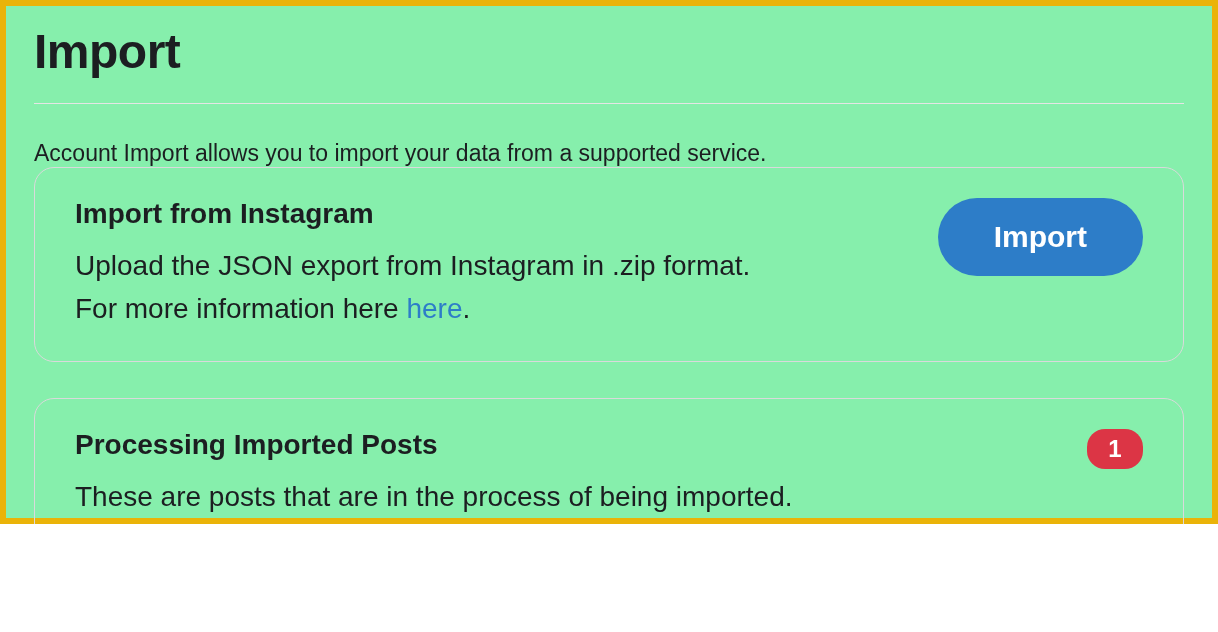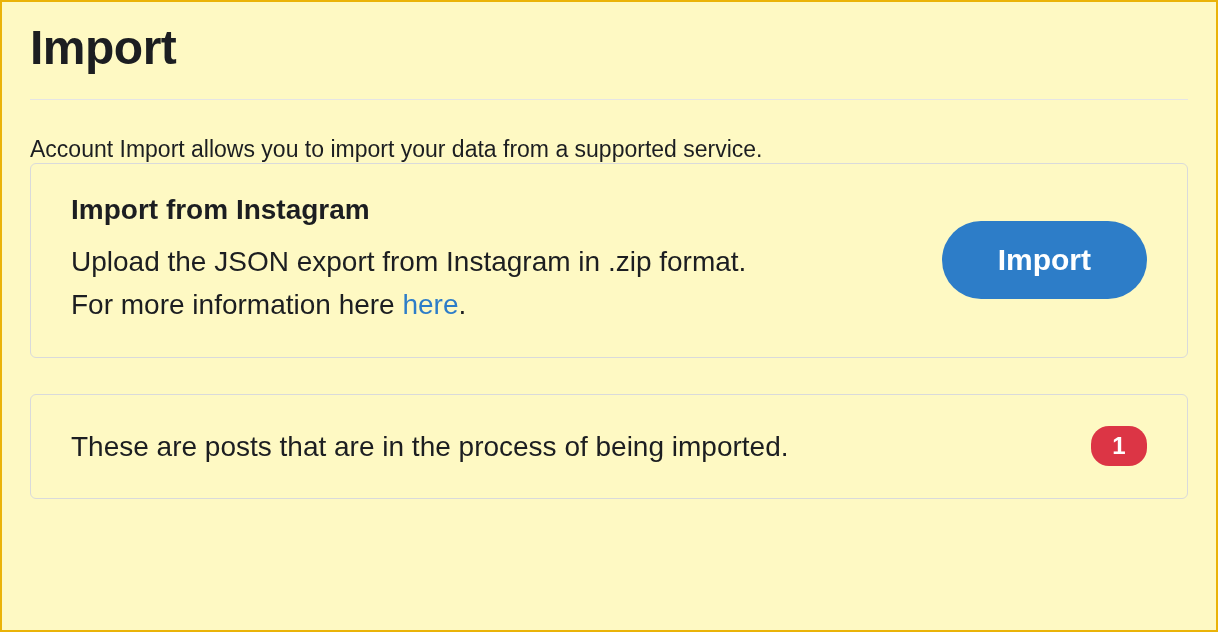--- a/index.html
+++ b/index.html
@@ -7,48 +7,48 @@
       margin: 0;
       padding: 0;
     }
     body {
       font-family: -apple-system, BlinkMacSystemFont, "Segoe UI", Helvetica, Arial, sans-serif;
       background: #fff;
       color: #1c1e21;
     }
     .container {
       width: 1218px;
-      height: 632px;
-      border: 2px solid #eab308;
+      height: 524px;
+      border: 6px solid #eab308;
       padding: 18px 28px 28px 28px;
-      background: #fef9c3;
+      background: #86efac;
     }
     .page-title {
       font-size: 48px;
       font-weight: 800;
       color: #1c1e21;
       letter-spacing: -0.5px;
       margin-bottom: 24px;
     }
     .divider {
       border: none;
       border-top: 1px solid #e5e5e5;
       margin-bottom: 36px;
     }
     .intro {
       font-size: 23px;
       font-weight: 400;
       color: #1c1e21;
     }
     .card {
       border: 1px solid #d9dadb;
-      border-radius: 6px;
+      border-radius: 20px;
       padding: 30px 40px;
       display: flex;
-      align-items: center;
+      align-items: flex-start;
       justify-content: space-between;
       margin-bottom: 36px;
     }
     .card:last-child {
       margin-bottom: 0;
     }
     .card-left {
       flex: 1;
       padding-right: 20px;
     }
@@ -110,18 +110,19 @@
       <div class="card-desc">
         <span>Upload the JSON export from Instagram in .zip format.</span><br>
         <span>For more information here </span><a class="link">here</a><span>.</span>
       </div>
     </div>
     <button class="import-button">Import</button>
   </div>
 
   <div class="card">
     <div class="card-left">
+      <div class="card-title">Processing Imported Posts</div>
       <div class="card-desc">These are posts that are in the process of being imported.</div>
     </div>
     <div class="badge">1</div>
   </div>
 
 </div>
 
 </body></html>

